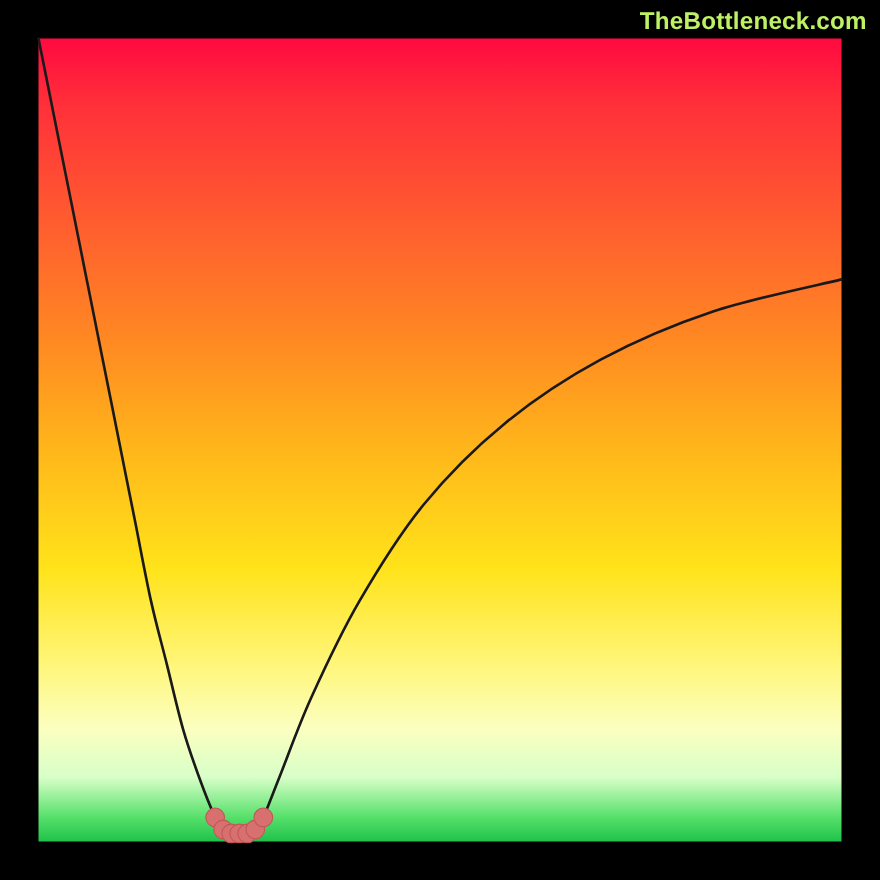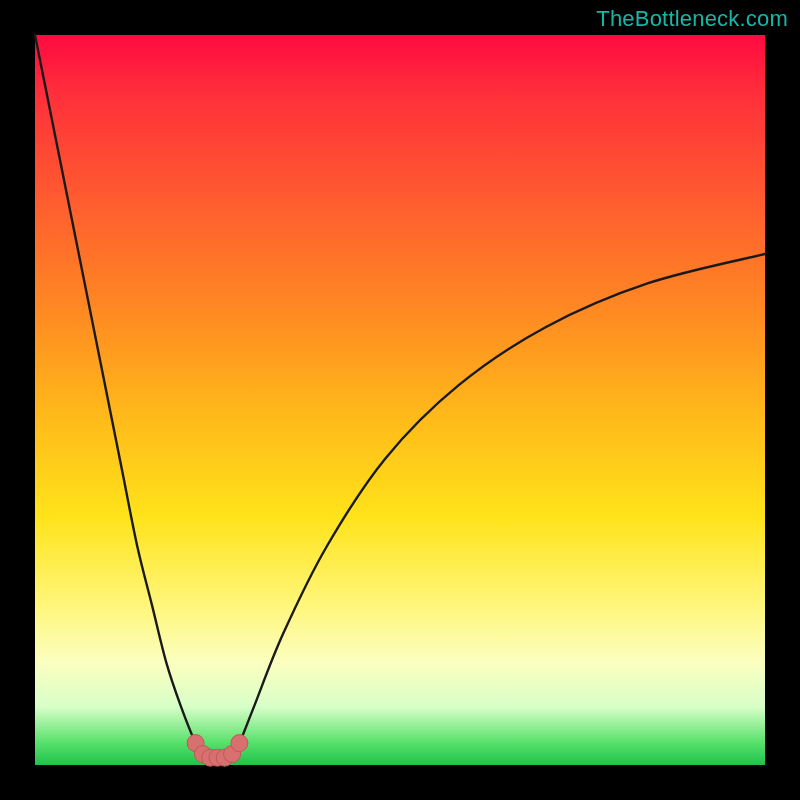--- a/index.html
+++ b/index.html
@@ -36,24 +36,24 @@
       #fbffc0 86%,
       #d8ffc8 92%,
       #56e06a 97%,
       #1fc24b 100%
     );
   }
   .watermark {
     position: absolute;
     top: 6px;
     right: 12px;
-    color: #14b8a6;
+    color: #bef264;
     font-size: 22px;
     letter-spacing: 0.2px;
-    font-weight: 400;
+    font-weight: 700;
     user-select: none;
   }
   svg.curve {
     position: absolute;
     left: 0;
     top: 0;
     width: 730px;
     height: 730px;
     overflow: visible;
   }

